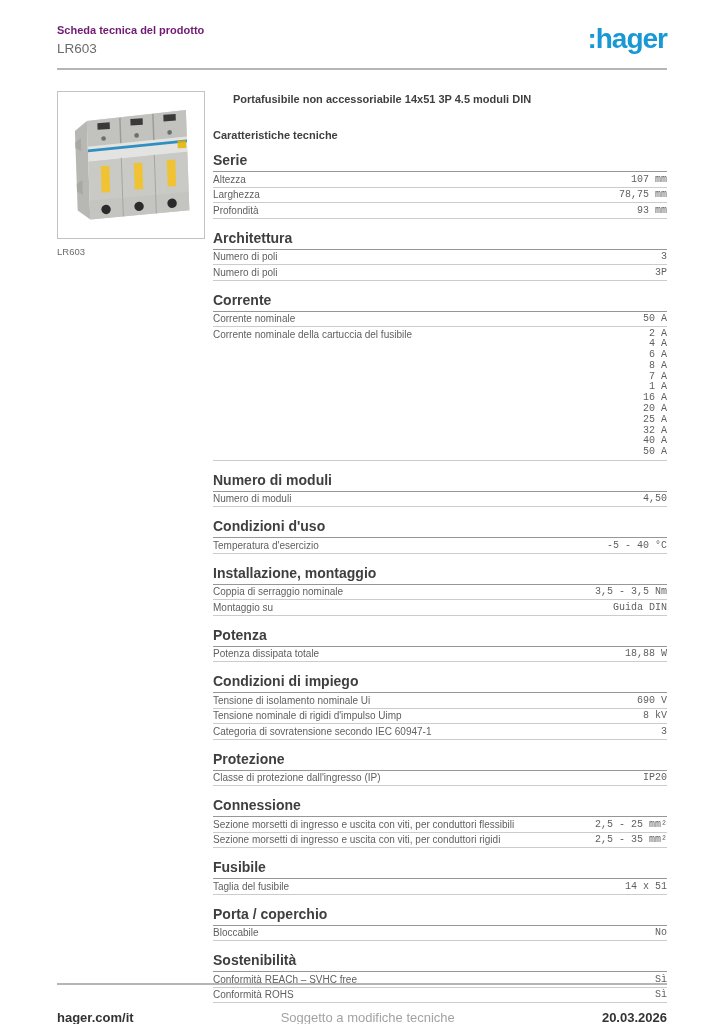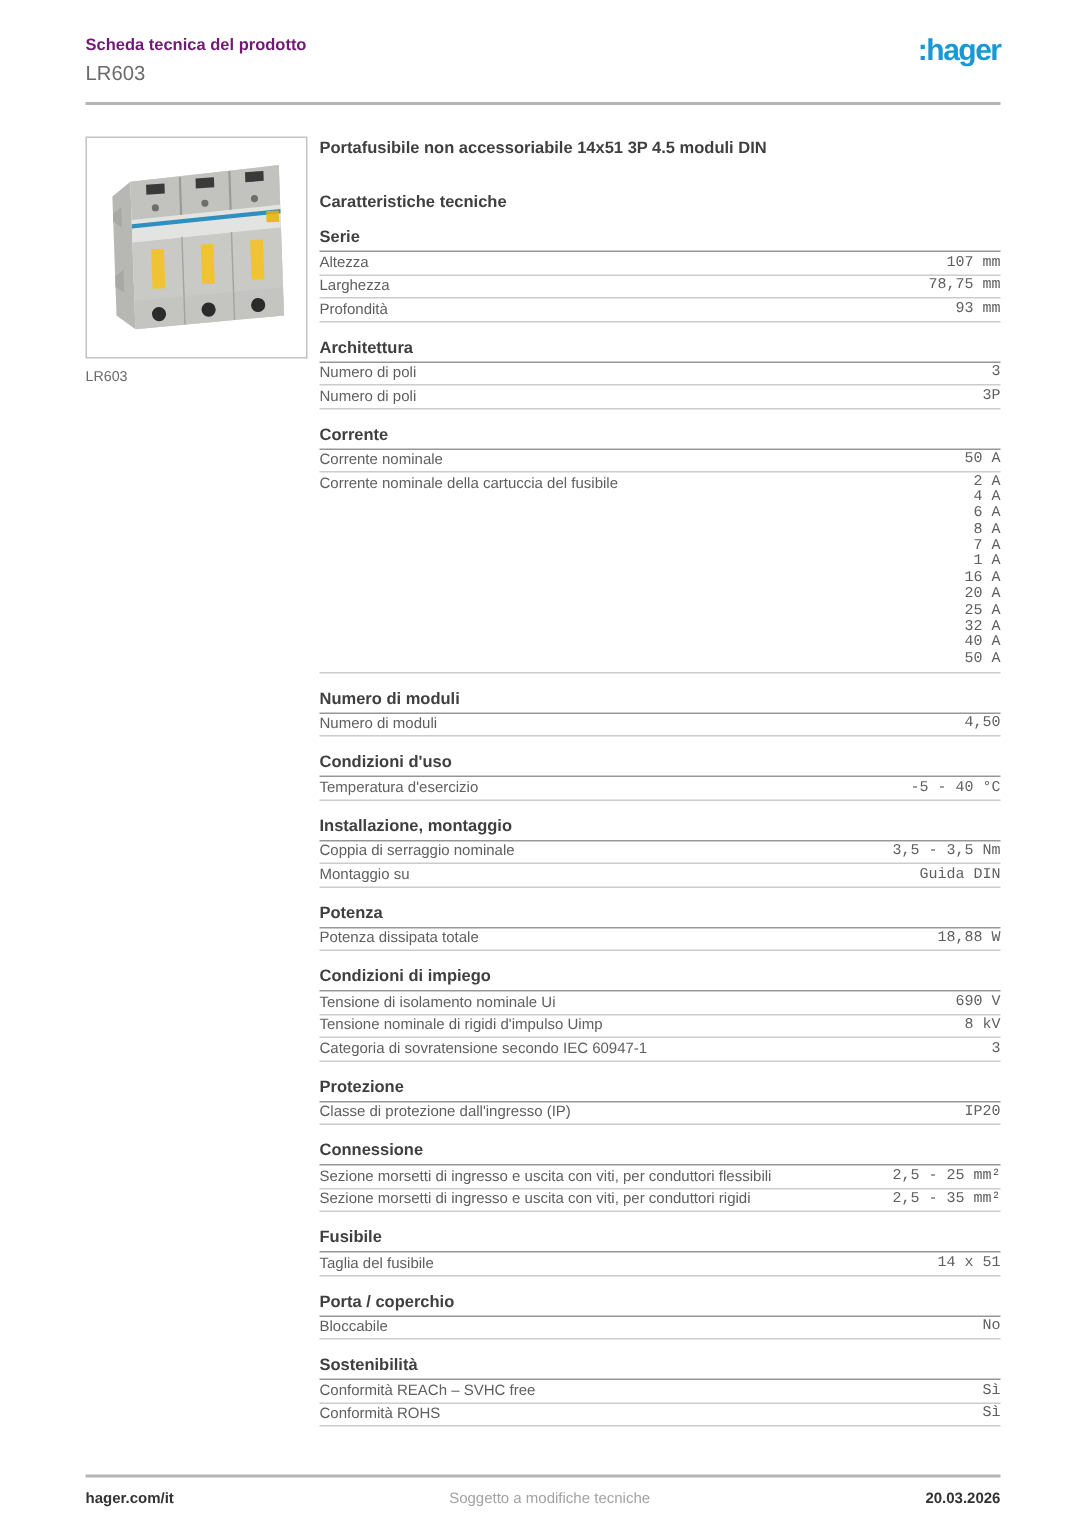--- a/index.html
+++ b/index.html
@@ -13,63 +13,63 @@
     overflow: hidden;
   }
   .page { position: absolute; left: 57px; right: 57px; top: 0; }
 
   
   .header { position: relative; padding-top: 21px; }
   .doc-title { font-size: 11px; font-weight: bold; color: #701a75; line-height: 19px; }
   .doc-subtitle { font-size: 13.5px; color: #6b6b6b; line-height: 17px; }
   .brand-logo {
     position: absolute; right: 0; top: 23px;
-    font-size: 20px; font-weight: bold; letter-spacing: -1px;
+    font-size: 28px; font-weight: bold; letter-spacing: -1px;
     color: #1898d5;
   }
   .rule { border: none; border-top: 2px solid #b5b5b5; margin: 11px 0 0 0; }
 
   
   .main { display: flex; gap: 8px; margin-top: 21px; }
   .left-col { width: 148px; flex: 0 0 148px; }
   .image-box {
     width: 148px; height: 148px;
     border: 1px solid #c3c3c3; background: #ffffff;
     display: flex; align-items: center; justify-content: center;
   }
   .image-caption { font-size: 9.5px; color: #6b6b6b; margin-top: 7px; }
 
   .right-col { flex: 1; min-width: 0; }
-  .description { font-size: 11px; font-weight: bold; color: #3f3f3f; margin-top: 2px; line-height: 13px; }
+  .description { font-size: 11px; font-weight: bold; color: #3f3f3f; margin-top: 2px; line-height: 13px; margin-left: 20px; }
   .section-title { font-size: 11px; font-weight: bold; color: #3f3f3f; margin-top: 23px; }
 
   
   .group { margin-top: 11px; }
   .group-title {
-    font-size: 11px; font-weight: bold; color: #3f3f3f;
+    font-size: 14px; font-weight: bold; color: #3f3f3f;
     padding-bottom: 3px; border-bottom: 1px solid #979797;
   }
   .row {
     display: flex; justify-content: space-between; align-items: flex-start;
     font-size: 10px; color: #5f5f5f;
     padding: 1.5px 0; border-bottom: 1px solid #cccccc;
     line-height: 11.5px;
   }
   .row-label { text-align: left; padding-right: 10px; }
   .row-value { text-align: right; margin-left: auto; white-space: nowrap; font-family: Liberation Mono, monospace; }
   .value-line { line-height: 10.8px; }
 
   
   .footer {
     position: absolute; left: 57px; right: 57px; top: 983px;
   }
   .footer-rule { border: none; border-top: 2px solid #b5b5b5; margin: 0; }
   .footer-row {
     display: flex; justify-content: space-between; align-items: baseline;
-    padding-top: 9px; font-size: 10px;
+    padding-top: 25px; font-size: 13px;
   }
   .footer-left { font-weight: bold; color: #333; text-decoration: none; }
   .footer-center { color: #a3a3a3; }
   .footer-right { font-weight: bold; color: #333; }
 </style>
 </head>
 <body>
 
 <div class="page">
 

